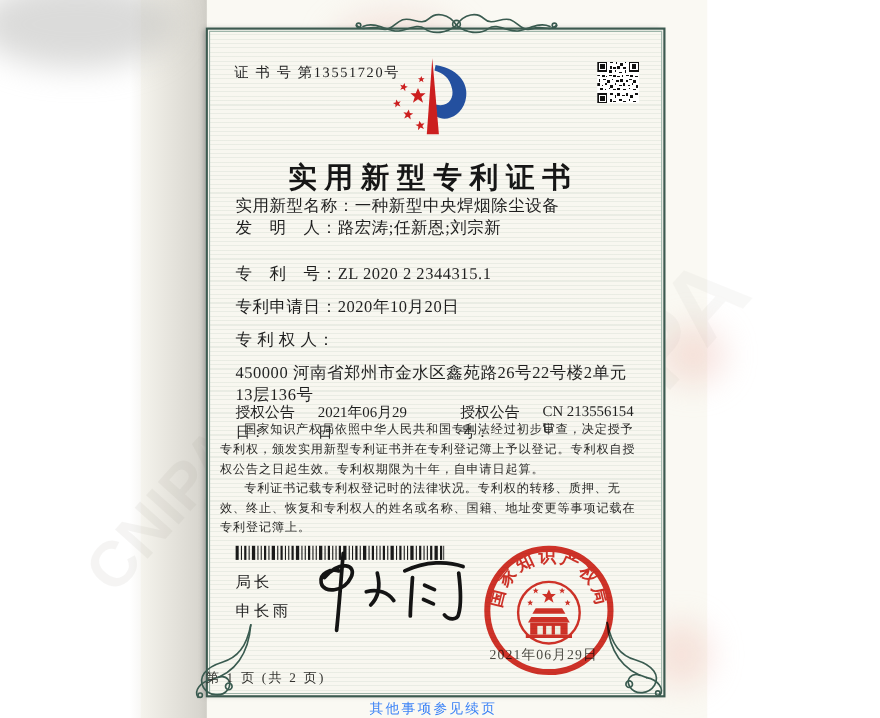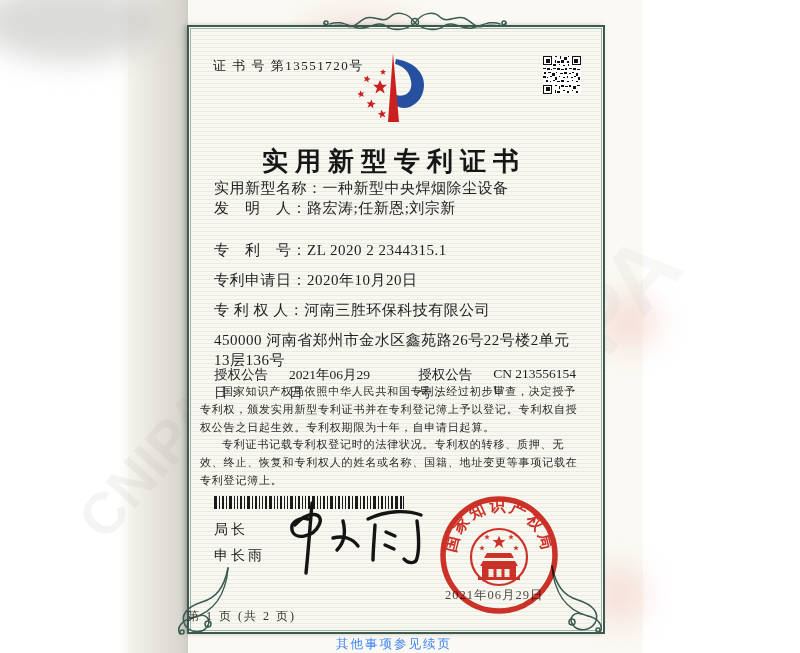--- a/index.html
+++ b/index.html
@@ -229,21 +229,20 @@
     <div class="row r3">
       <span class="lbl">专　利　号：</span>
       <span class="val">ZL 2020 2 2344315.1</span>
     </div>
     <div class="row r4">
       <span class="lbl">专利申请日：</span>
       <span class="val">2020年10月20日</span>
     </div>
     <div class="row r5">
       <span class="lbl">专 利 权 人：</span>
-      <span class="val">河南三胜环保科技有限公司</span>
     </div>
     <div class="row r6">
       <span class="val">450000 河南省郑州市金水区鑫苑路26号22号楼2单元13层136号</span>
     </div>
 
     <div class="row-grant">
       <span>授权公告日：</span>
       <span>2021年06月29日</span>
       <span class="pair2">授权公告号：</span>
       <span>CN 213556154 U</span>

